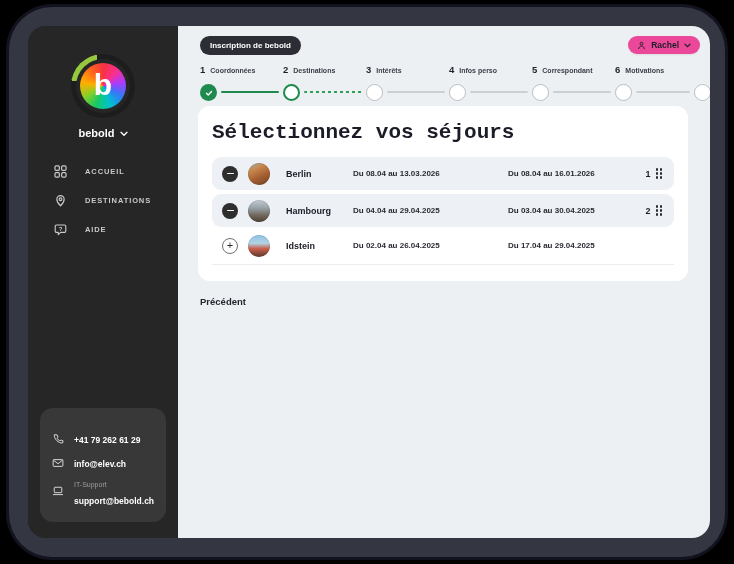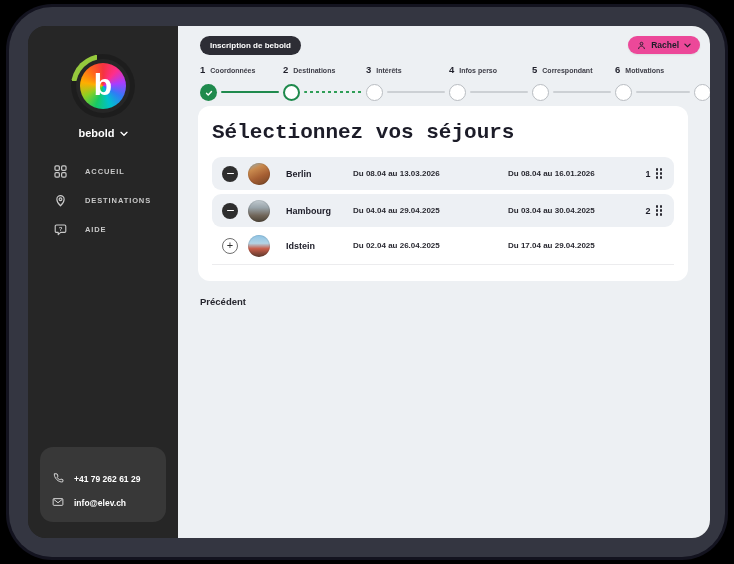--- a/index.html
+++ b/index.html
@@ -172,20 +172,30 @@
                 </svg>
               <span class="contact-val">+41 79 262 61 29</span>
             </div>
             <div class="contact-row">
               <svg width="12" height="12" viewBox="0 0 16 16" fill="none" stroke="#d8d8d8" stroke-width="1.3">
                   <rect x="1.5" y="3.5" width="13" height="9" rx="1.2"></rect>
                   <path d="M2 4.2l6 4.8 6-4.8"></path>
                 </svg>
               <span class="contact-val">info@elev.ch</span>
             </div>
+            <div class="contact-row" style="align-items:flex-start;">
+              <svg width="12" height="12" viewBox="0 0 16 16" fill="none" stroke="#d8d8d8" stroke-width="1.3" style="margin-top:4px;">
+                  <rect x="3" y="3" width="10" height="7.2" rx="1"></rect>
+                  <path d="M1.3 12.8h13.4"></path>
+                </svg>
+              <span>
+                <span class="contact-sub" style="display:block;">IT-Support</span>
+                <span class="contact-val">support@bebold.ch</span>
+              </span>
+            </div>
           </div>
         </aside>
 
         <section class="main">
           <div class="notch"></div>
 
           <div class="topbar">
             <div class="badge">Inscription de bebold</div>
             <div class="user-pill">
               <svg width="9" height="9" viewBox="0 0 16 16" fill="none" stroke="#1d1d28" stroke-width="1.6">

